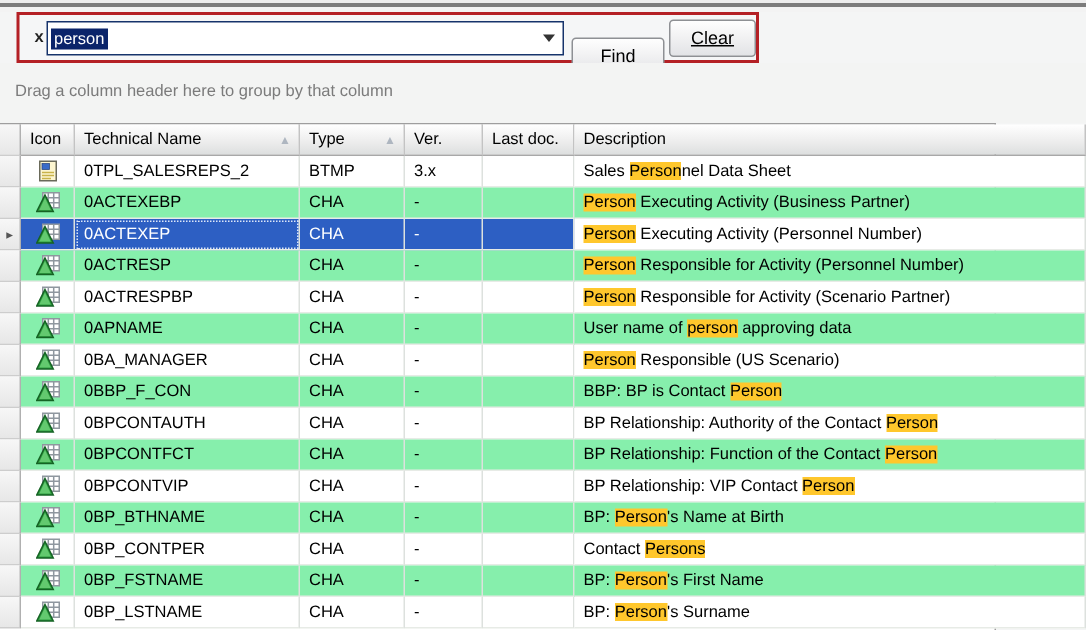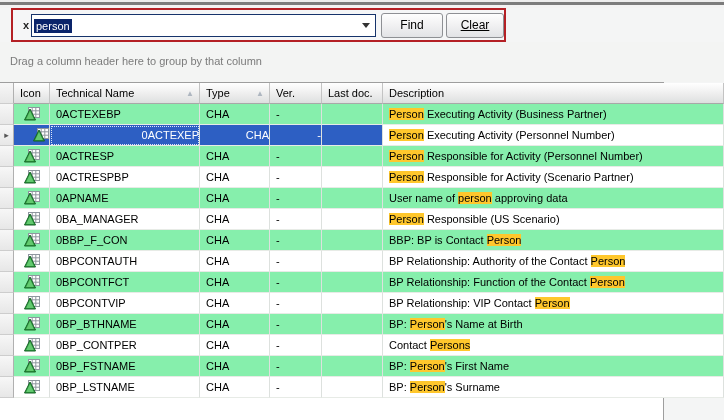--- a/index.html
+++ b/index.html
@@ -20,21 +20,21 @@
   .close-x { position:absolute; left:6px; top:8px; width:14px; height:14px;
     color:#222; font-weight:bold; font-size:11px; line-height:14px; text-align:center; cursor:default; }
   .combo { position:absolute; left:18px; top:4px; width:345px; height:23px;
     background:#fff; border:1px solid #16336b; display:flex; align-items:center; }
   .combo .sel-text { margin-left:2px; background:#0a246a; color:#fff; padding:1px 2px; }
   .combo .dd-arrow { position:absolute; right:5px; top:8px; width:0; height:0;
     border-left:4px solid transparent; border-right:4px solid transparent; border-top:5px solid #333; }
   .tb-btn { position:absolute; top:3px; height:25px; text-align:center;
     border:1px solid #8e9094; border-radius:3px; font-size:12px; line-height:23px;
     background:linear-gradient(#fefefe,#f2f2f3 45%,#e2e3e6); cursor:default; }
-  #btn-find { left:368px; width:62px; }
+  #btn-find { left:368px; width:62px;margin-top:12px; }
   #btn-clear { left:433px; width:58px;text-decoration:underline; }
 
   
   .group-bar { position:absolute; left:0; top:42px; width:724px; height:40px; background:#f3f4f3;padding-left:31px; }
   .group-hint { position:absolute; left:10px; top:13px; color:#7b7b7b; font-size:11px; }
 
   
   .grid-wrap { position:absolute; left:0; top:82px; width:664px; height:338px;
     background:#fff; border-top:1px solid #9e9e9e; border-right:1px solid #9e9e9e; }
   table.grid { border-collapse:separate; border-spacing:0; table-layout:fixed; width:723px; }
@@ -42,21 +42,21 @@
     font-weight:normal; text-align:left; vertical-align:middle; font-size:11px; }
   .grid th { background:linear-gradient(#ffffff,#ececec 60%,#dddfdf);
     border-right:1px solid #c3c3c3; border-bottom:1px solid #a8a8a8; position:relative; }
   .grid th .sort { position:absolute; right:5px; top:6px; font-size:8px; color:#aeb6c0; }
   .grid td { border-right:1px solid #dde1de; border-bottom:1px solid #e7ebe6; }
   tr.row-even td.data { background:#ffffff; }
   tr.row-odd  td.data { background:#86efac; }
   td.ind, th.ind { padding:0; background:linear-gradient(#f7f7f7,#e7e7e7);
     border-right:1px solid #b0b0b0; border-bottom:1px solid #cdcdcd; text-align:center; color:#555; font-size:9px; }
   td.icon-cell { padding:0; text-align:center; }
-  tr.selected td.sel { background:#2d5fc3 !important; color:#fff;text-align:right; }
+  tr.selected td.sel { background:#2d5fc3 !important; color:#fff; }
   tr.selected td.focus-cell { outline:1px dotted #dce6f8; outline-offset:-2px; }
   .hl { background:#ffc72c; color:#000; }
   .icon-svg { vertical-align:middle; }
 </style>
 </head>
 <body>
 
 <div id="stage">
 
   <div class="top-strip"></div>
@@ -91,20 +91,35 @@
             <th class="ind"></th>
             <th>Icon</th>
             <th>Technical Name<span class="sort">▲</span></th>
             <th>Type<span class="sort">▲</span></th>
             <th>Ver.</th>
             <th>Last doc.</th>
             <th>Description</th>
           </tr>
         </thead>
       <tbody id="tbody">
+          <tr class="row-even">
+            <td class="ind"></td>
+            <td class="icon-cell data sel"><svg width="16" height="16" class="icon-svg">
+                <rect x="2.5" y="1.5" width="11" height="13" fill="#fdf6d0" stroke="#6a6a5a"></rect>
+                <rect x="4" y="3" width="5" height="4" fill="#3a6bc9" stroke="#28437e" stroke-width="0.5"></rect>
+                <rect x="4" y="8.5" width="8" height="1" fill="#c9b34a"></rect>
+                <rect x="4" y="10.5" width="8" height="1" fill="#c9b34a"></rect>
+                <rect x="4" y="12.5" width="6" height="1" fill="#c9b34a"></rect>
+              </svg></td>
+            <td class="data sel focus-cell">0TPL_SALESREPS_2</td>
+            <td class="data sel">BTMP</td>
+            <td class="data sel">3.x</td>
+            <td class="data sel"></td>
+            <td class="data"><span>Sales </span><span class="hl">Person</span><span>nel Data Sheet</span></td>
+          </tr>
           <tr class="row-odd">
             <td class="ind"></td>
             <td class="icon-cell data sel"><svg width="16" height="16" class="icon-svg">
                 <g stroke="#8f979f" fill="#ffffff">
                   <rect x="4.5" y="1.5" width="11" height="10"></rect>
                   <line x1="4.5" y1="4.8" x2="15.5" y2="4.8"></line>
                   <line x1="4.5" y1="8.2" x2="15.5" y2="8.2"></line>
                   <line x1="8.2" y1="1.5" x2="8.2" y2="11.5"></line>
                   <line x1="11.8" y1="1.5" x2="11.8" y2="11.5"></line>
                 </g>

